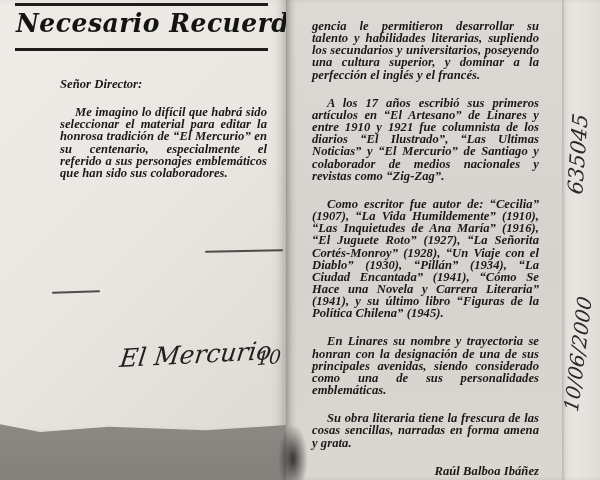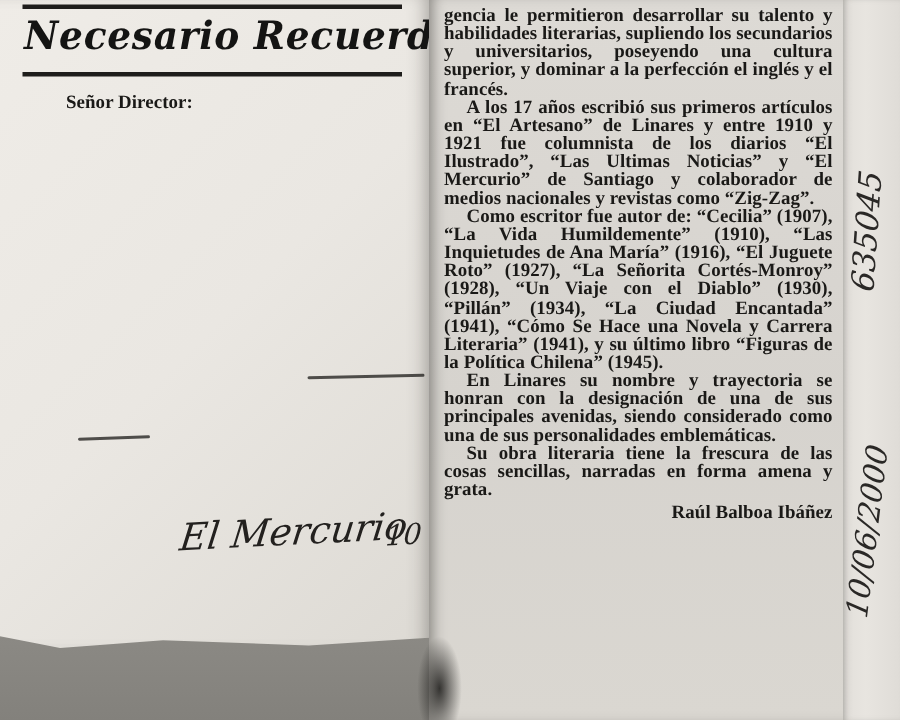--- a/index.html
+++ b/index.html
@@ -28,21 +28,21 @@
     font-style:italic;font-weight:bold;font-size:25px;letter-spacing:.5px;
     color:#141413;white-space:nowrap;transform:scaleY(1.04);
   }
   .body-text{
     position:absolute;
     font-weight:bold;color:#1a1917;
     font-size:12.6px;line-height:12.15px;
     text-align:justify;letter-spacing:.05px;
   }
   .left-text{left:44px;top:62px;width:239px;}
-  .body-text p{margin:0;text-indent:15px;}
+  .body-text p{margin:16px;text-indent:15px;font-style:italic;}
   .body-text p.no-indent{text-indent:0;}
   
   .pen-mark{position:absolute;height:2.4px;background:rgba(35,33,31,.78);border-radius:2px;}
   .pen-1{left:205px;top:250px;width:78px;transform:rotate(-1.2deg);}
   .pen-2{left:52px;top:291px;width:48px;transform:rotate(-2deg);}
   
   .hand{
     position:absolute;font-family:"DejaVu Serif", serif;font-style:italic;
     color:#23211f;white-space:nowrap;
   }
@@ -81,20 +81,21 @@
 
   <div class="under-left"></div>
 
   <div class="left-strip">
     <div class="rule rule-top"></div>
     <h1 class="headline">Necesario Recuerdo</h1>
     <div class="rule rule-bottom"></div>
 
     <div class="body-text left-text">
       <p class="no-indent">Señor Director:</p>
+      <p>Me imagino lo difícil que habrá sido seleccionar el material para editar la honrosa tradición de “El Mercurio” en su centenario, especialmente el referido a sus personajes emblemáticos que han sido sus colaboradores.</p>
     </div>
 
     <div class="pen-mark pen-1"></div>
     <div class="pen-mark pen-2"></div>
 
     <div class="hand hand-source">El Mercurio</div>
     <div class="hand hand-page">10</div>
   </div>
 
   <div class="right-strip">

